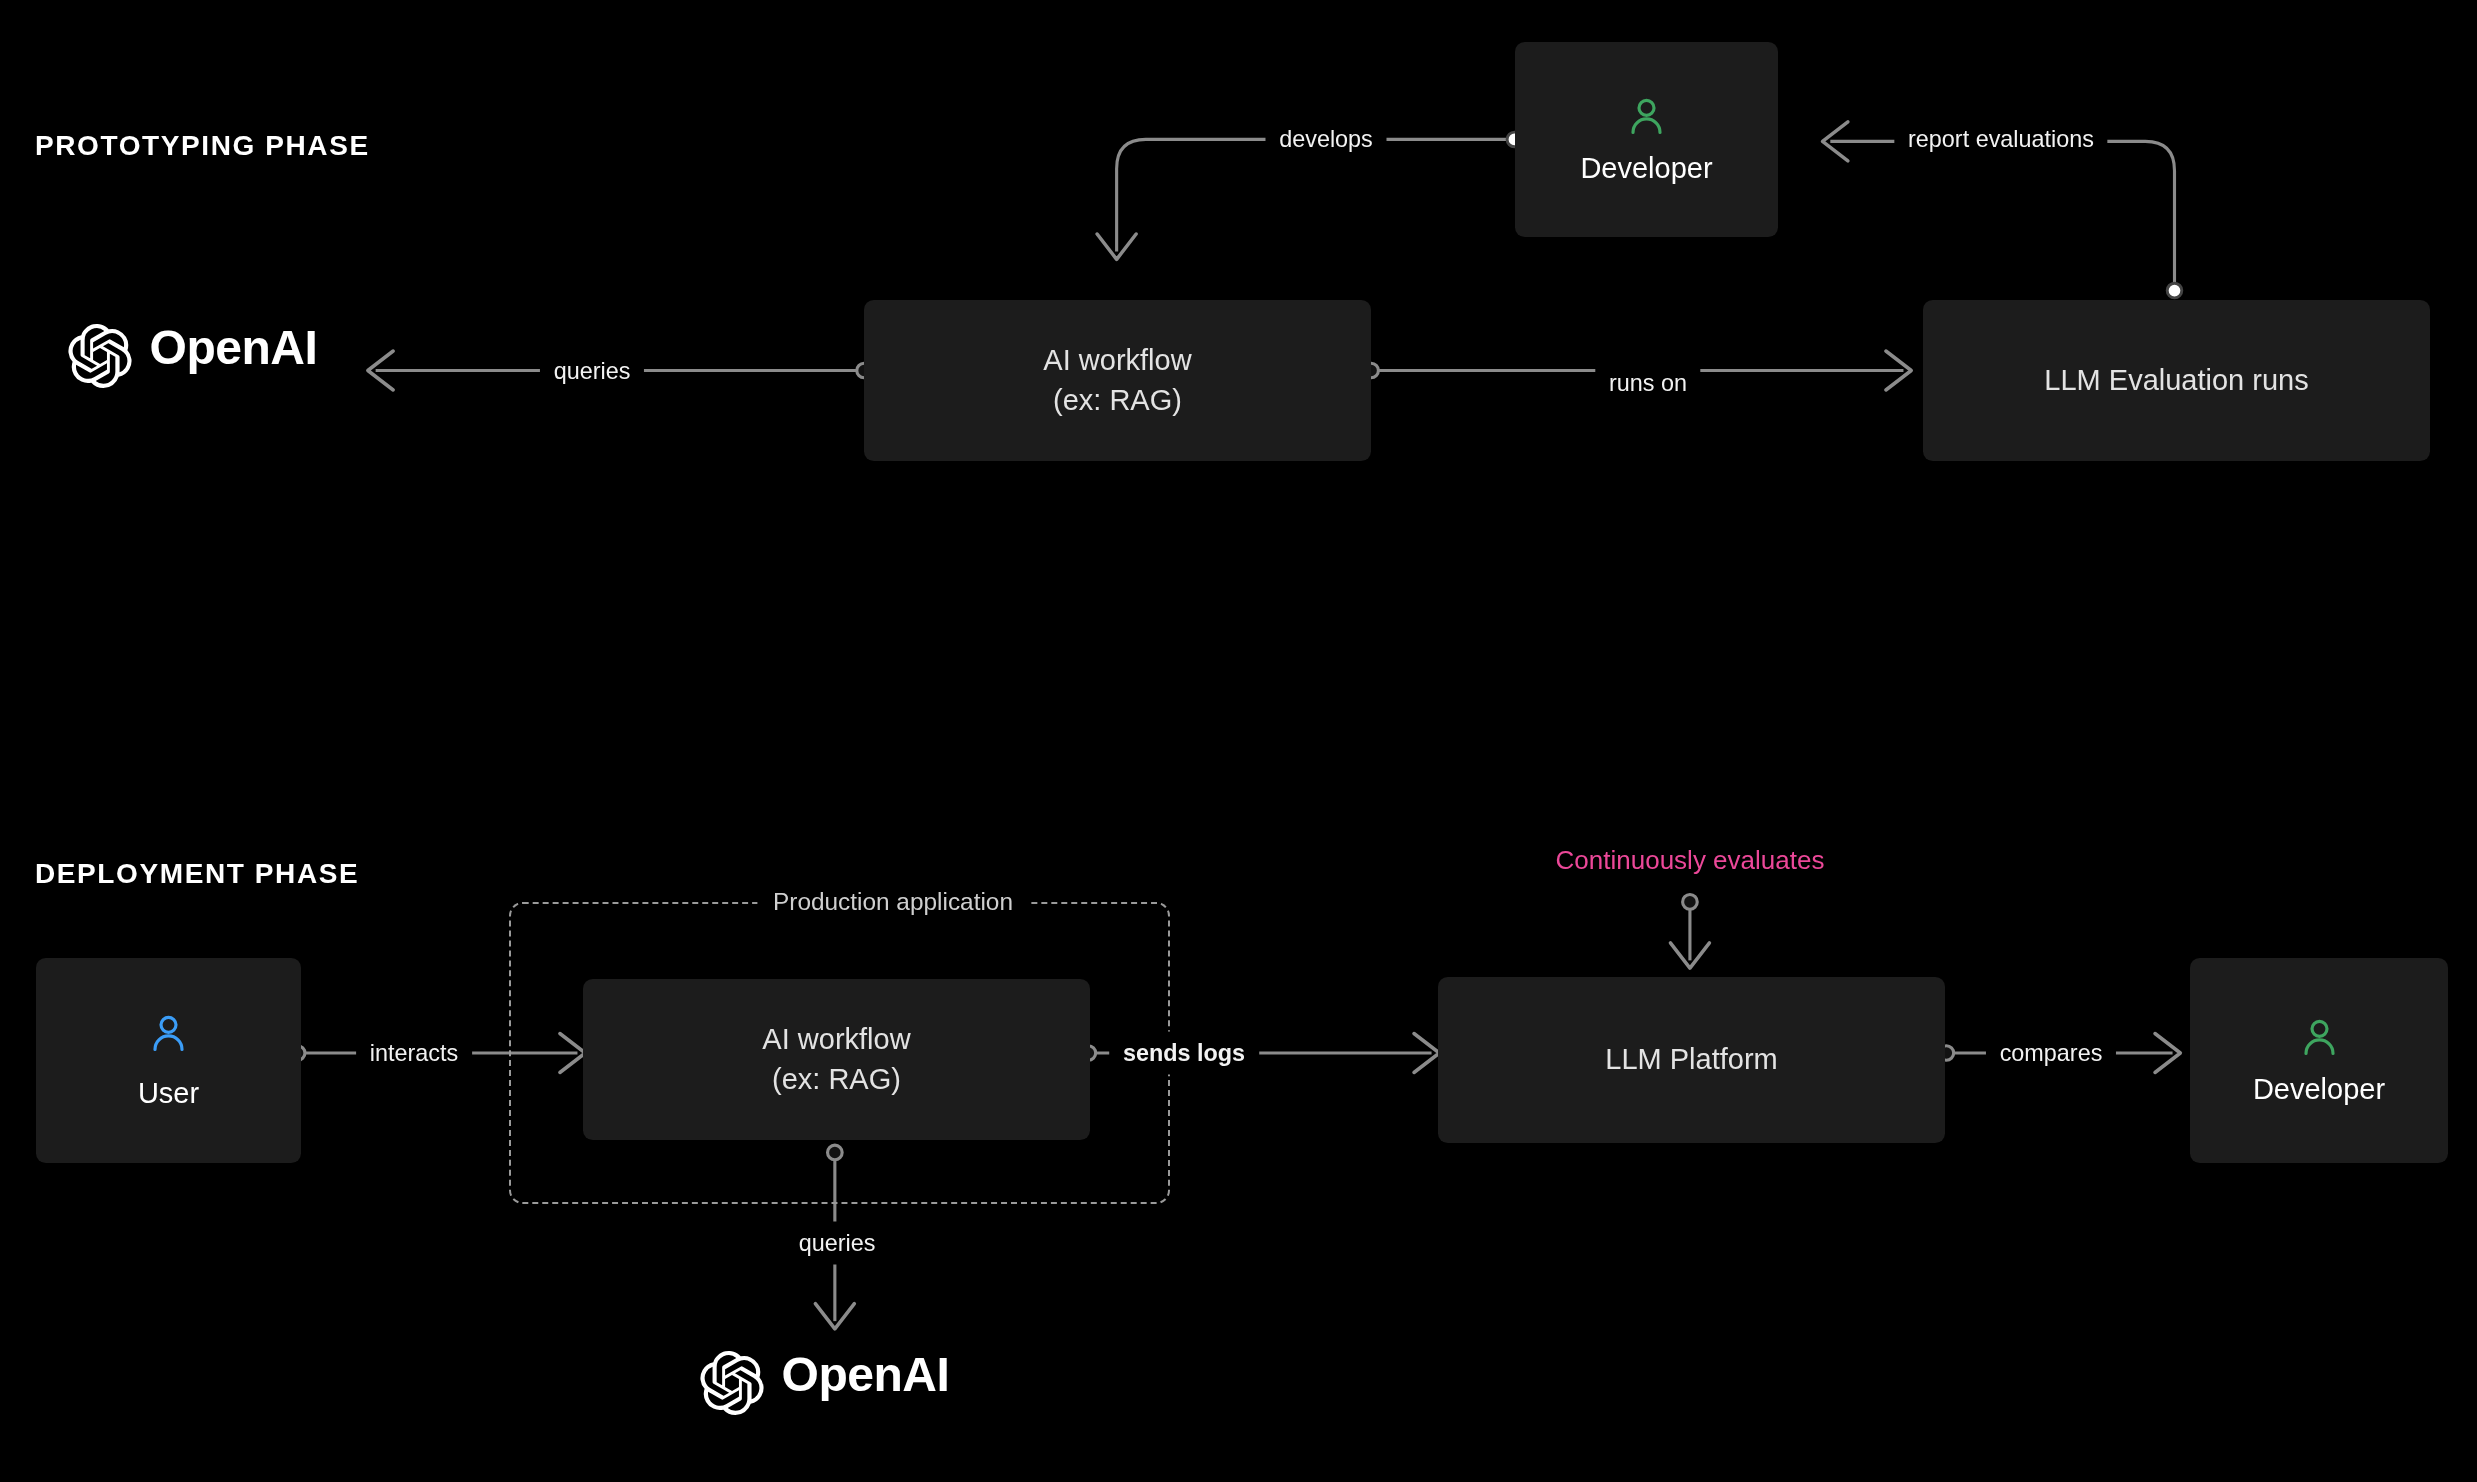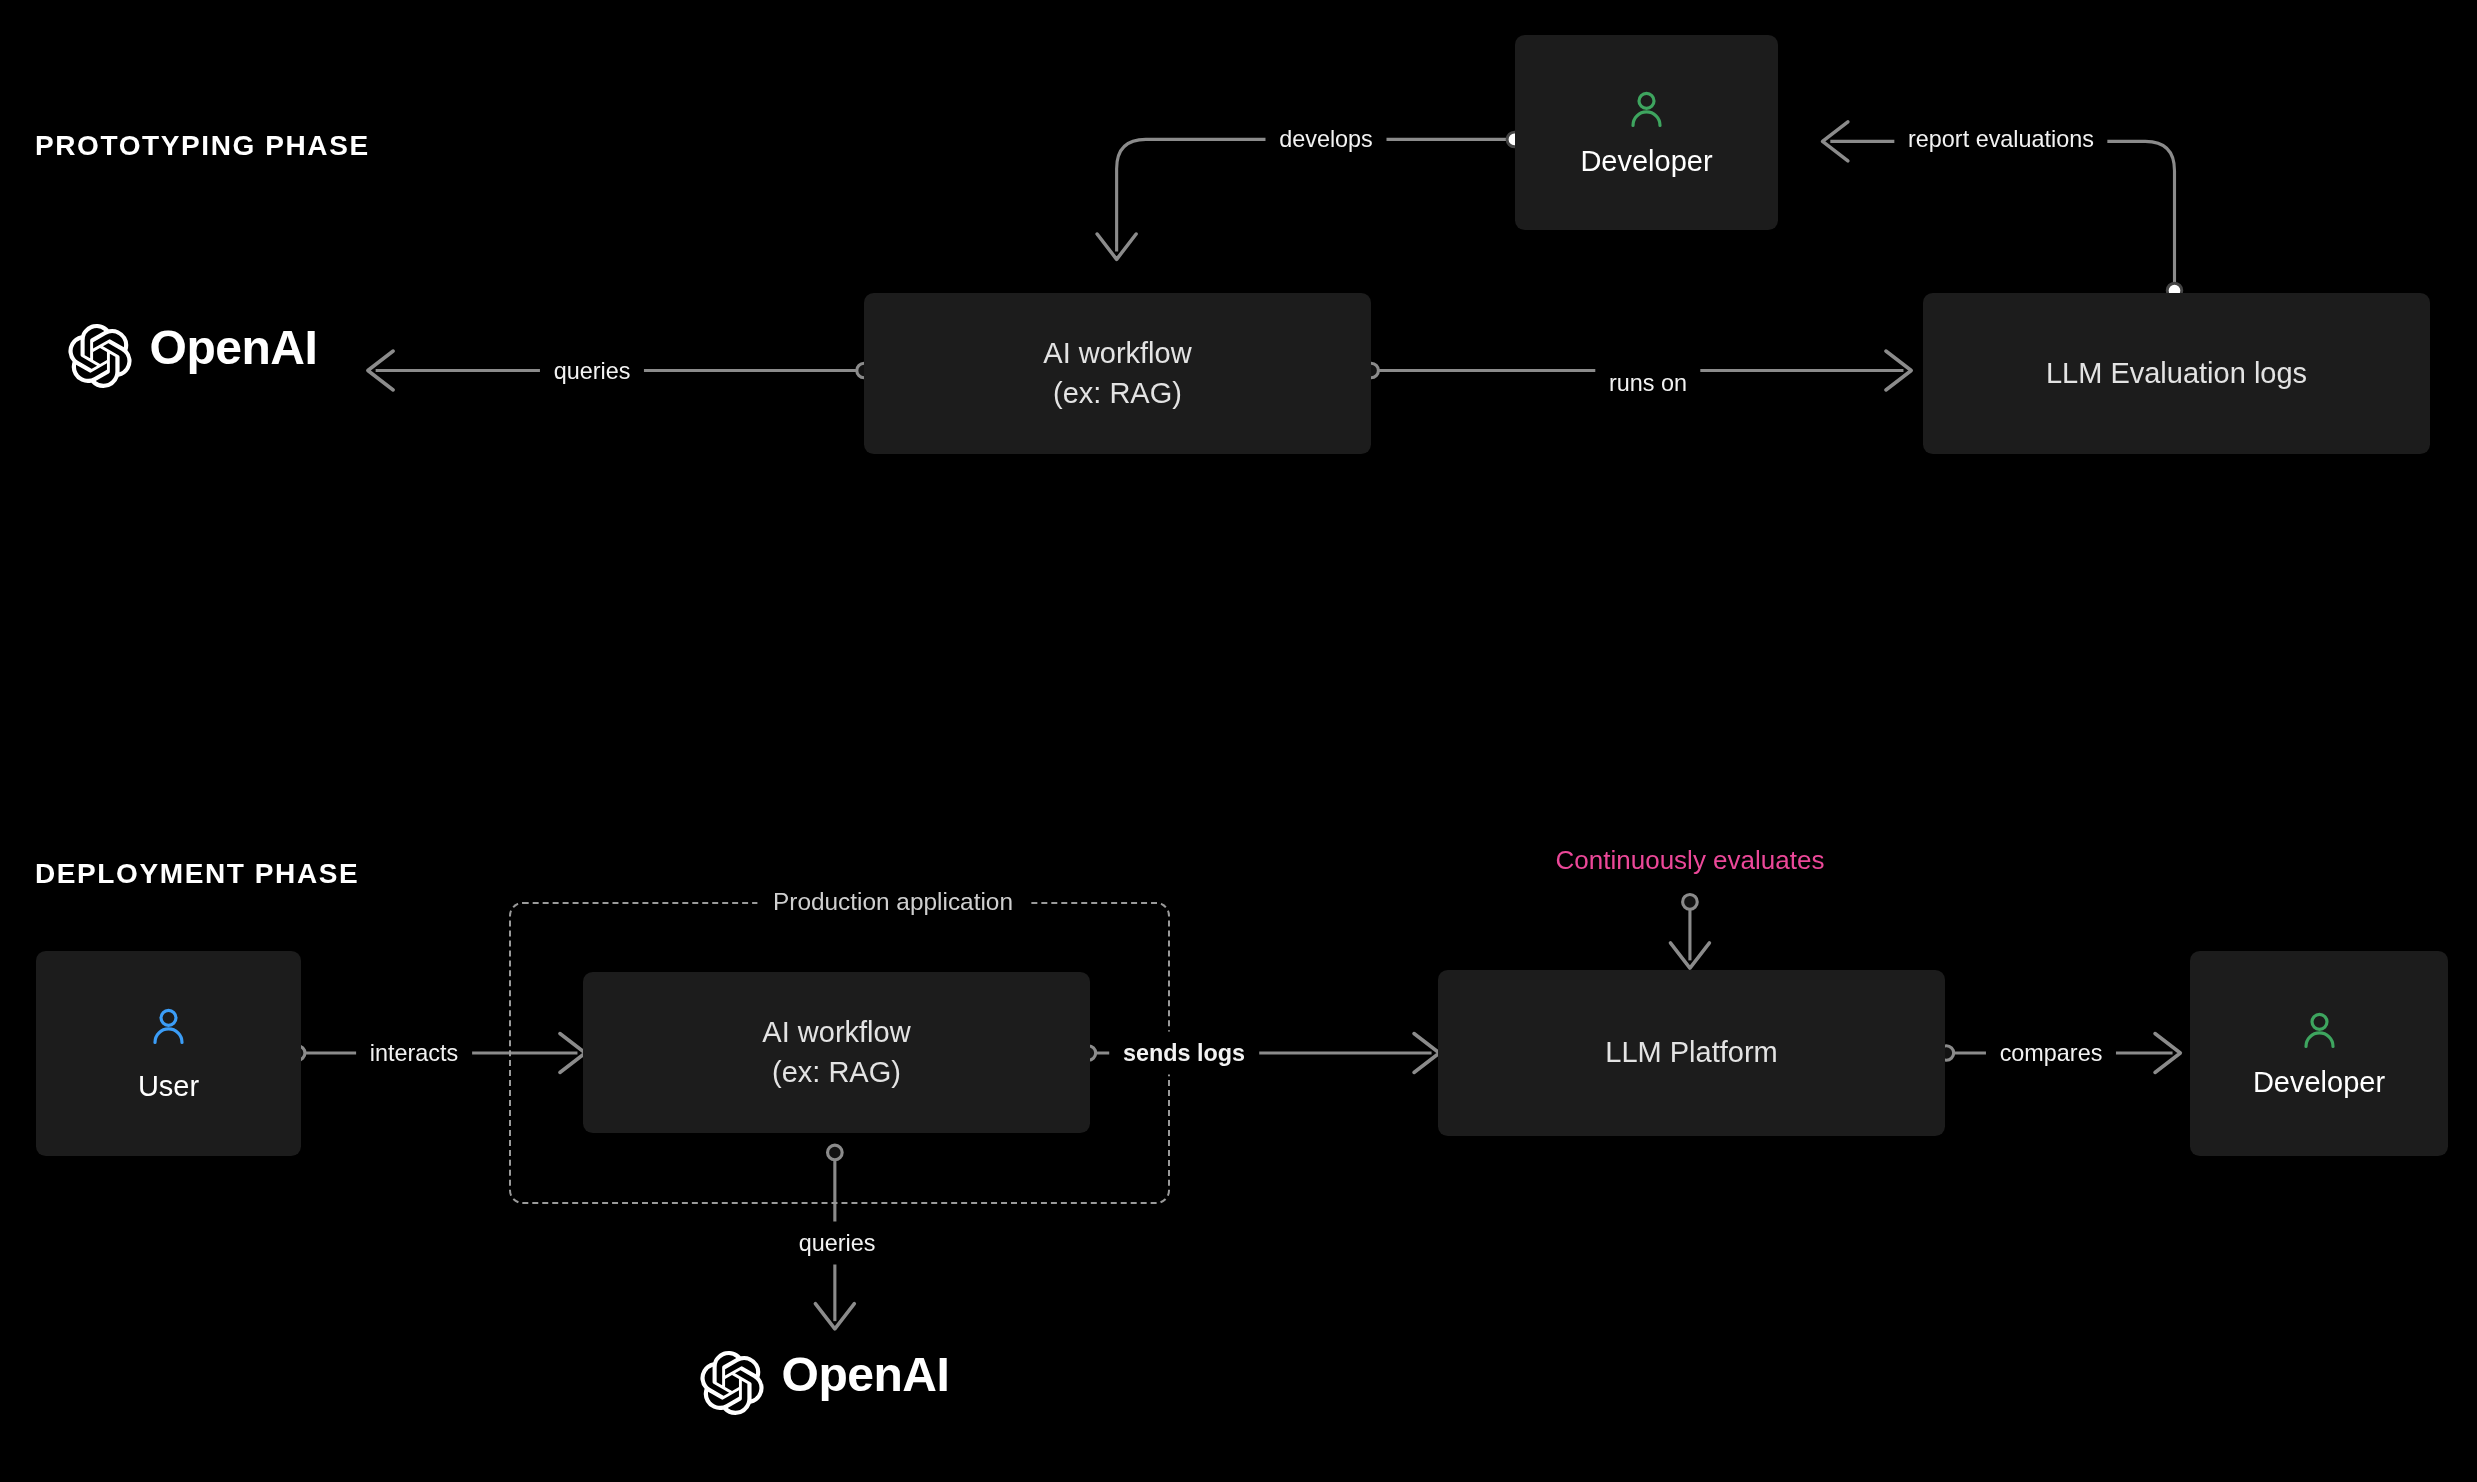--- a/index.html
+++ b/index.html
@@ -38,20 +38,21 @@
   }
   .node {
     position: absolute;
     background: #1c1c1c;
     border-radius: 9.8px;
     box-sizing: border-box;
     display: flex;
     flex-direction: column;
     align-items: center;
     justify-content: center;
+    margin-top: 7px;
   }
   .node-label {
     font-size: 29px;
     color: #e3e3e3;
     text-align: center;
     line-height: 1.35;
     white-space: pre-line;
   }
   .actor-label {
     font-size: 29px;
@@ -196,21 +197,21 @@
     </svg>
     <div class="actor-label">Developer</div>
   </div>
 
   <div class="node" style="left:864px; top:293px; width:507px; height:161px;">
     <div class="node-label">AI workflow
 (ex: RAG)</div>
   </div>
 
   <div class="node" style="left:1923px; top:293px; width:507px; height:161px;">
-    <div class="node-label">LLM Evaluation logs</div>
+    <div class="node-label">LLM Evaluation runs</div>
   </div>
 
   <div class="edge-label" style="left:1326px; top:139px;">develops</div>
   <div class="edge-label" style="left:2001px; top:139px;">report evaluations</div>
   <div class="edge-label" style="left:592px; top:371px;">queries</div>
   <div class="edge-label" style="left:1648px; top:383px;text-align:right;">runs on</div>
 
   <div class="phase-title" style="left:35px; top:811px;">DEPLOYMENT PHASE</div>
 
   <div class="group-box" style="left:509px; top:902px; width:661px; height:302px;"></div>

